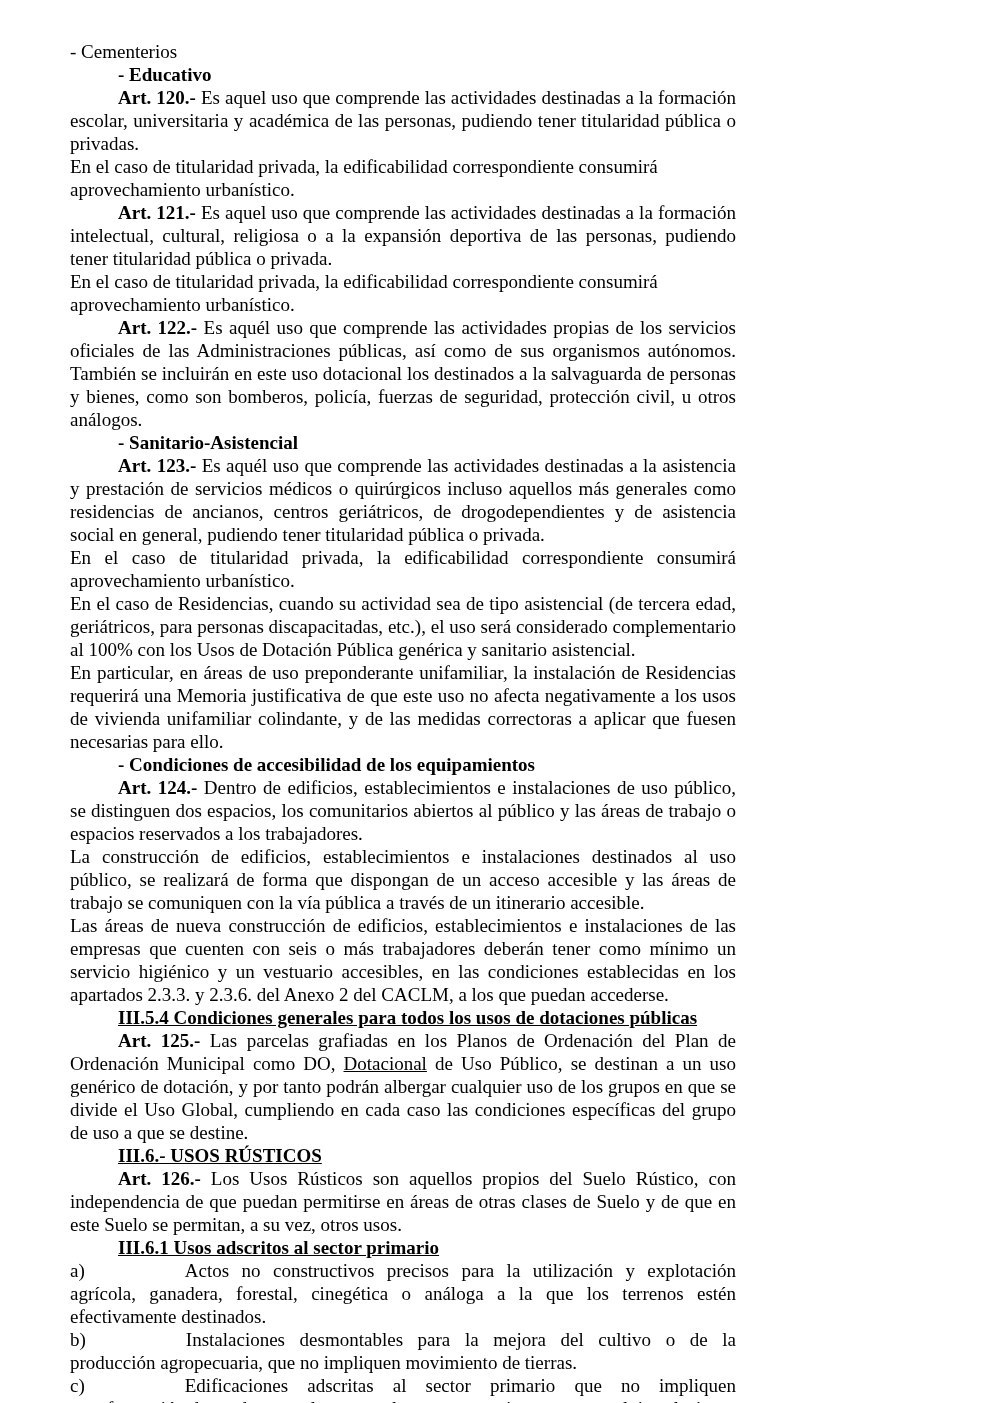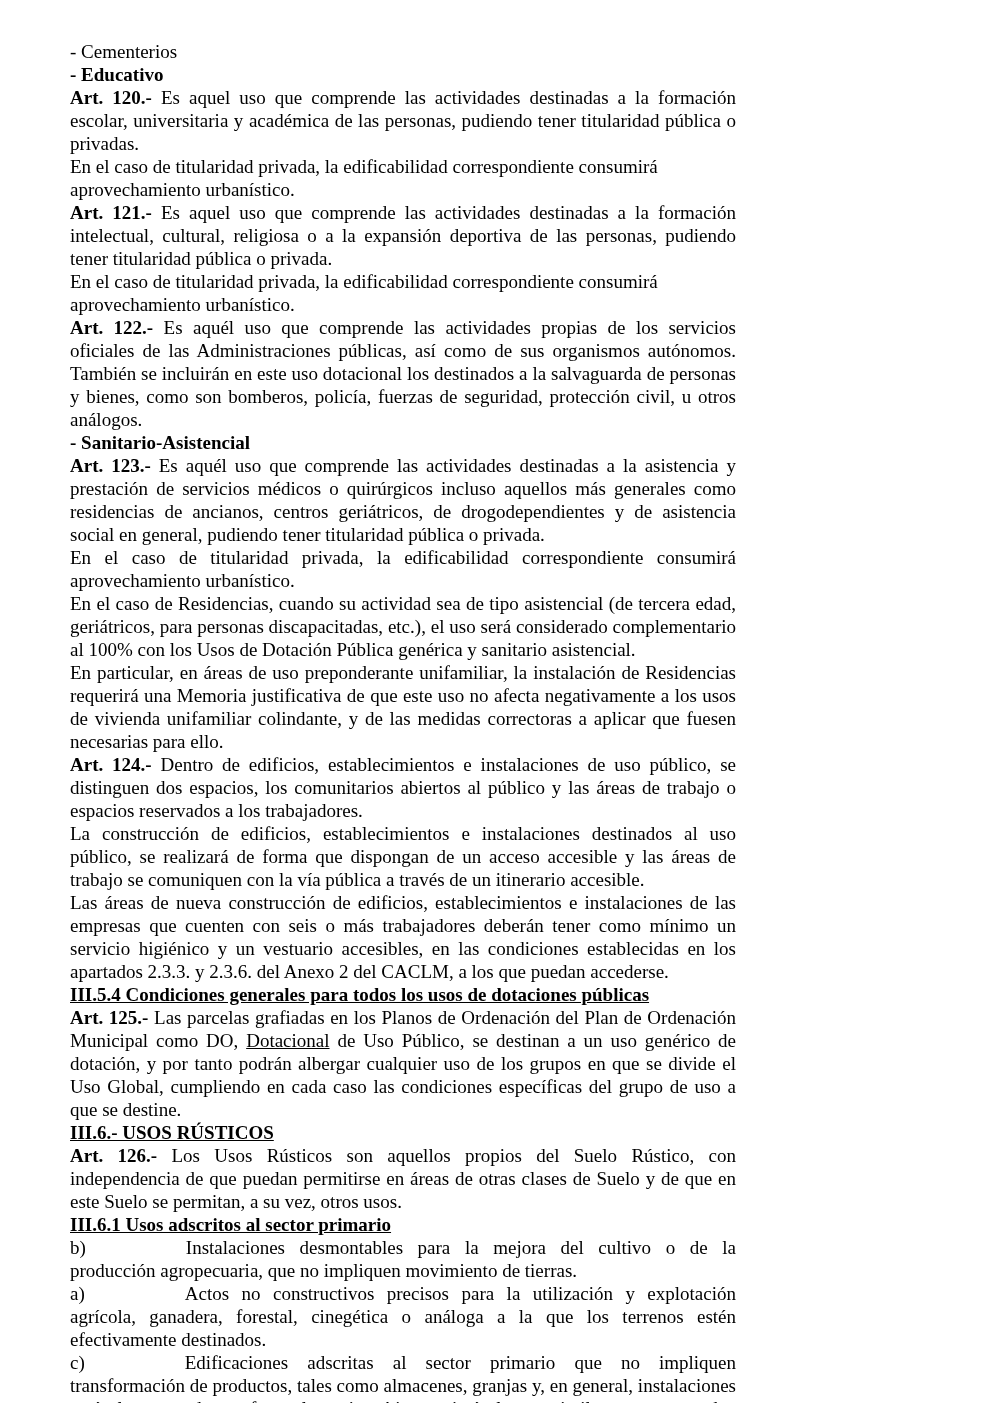--- a/index.html
+++ b/index.html
@@ -17,46 +17,47 @@
     color: #000000;
     font-family: "Liberation Serif", "DejaVu Serif", serif;
     font-size: 19px;
     line-height: 23px;
   }
   p.block {
     margin: 0;
     padding: 0;
   }
   p.justify { text-align: justify; }
-  .b { font-weight: bold; }
+  .b { font-weight: bold; margin-left: 48px; }
   .u { text-decoration: underline; }
   .tab { display: inline-block; width: 100px; }
 </style>
 </head>
 <body>
 
 <main class="page">
     <p class="block"><span>- Cementerios</span></p>
     <p class="block"><span class="b">- Educativo</span></p>
     <p class="block justify"><span class="b">Art. 120.- </span><span>Es aquel uso que comprende las actividades destinadas a la formación escolar, universitaria y académica de las personas, pudiendo tener titularidad pública o privadas.</span></p>
     <p class="block"><span>En el caso de titularidad privada, la edificabilidad correspondiente consumirá</span></p>
     <p class="block"><span>aprovechamiento urbanístico.</span></p>
     <p class="block justify"><span class="b">Art. 121.- </span><span>Es aquel uso que comprende las actividades destinadas a la formación intelectual, cultural, religiosa o a la expansión deportiva de las personas, pudiendo tener titularidad pública o privada.</span></p>
     <p class="block"><span>En el caso de titularidad privada, la edificabilidad correspondiente consumirá aprovechamiento urbanístico.</span></p>
     <p class="block justify"><span class="b">Art. 122.- </span><span>Es aquél uso que comprende las actividades propias de los servicios oficiales de las Administraciones públicas, así como de sus organismos autónomos. También se incluirán en este uso dotacional los destinados a la salvaguarda de personas y bienes, como son bomberos, policía, fuerzas de seguridad, protección civil, u otros análogos.</span></p>
     <p class="block"><span class="b">- Sanitario-Asistencial</span></p>
     <p class="block justify"><span class="b">Art. 123.- </span><span>Es aquél uso que comprende las actividades destinadas a la asistencia y prestación de servicios médicos o quirúrgicos incluso aquellos más generales como residencias de ancianos, centros geriátricos, de drogodependientes y de asistencia social en general, pudiendo tener titularidad pública o privada.</span></p>
     <p class="block justify"><span>En el caso de titularidad privada, la edificabilidad correspondiente consumirá aprovechamiento urbanístico.</span></p>
     <p class="block justify"><span>En el caso de Residencias, cuando su actividad sea de tipo asistencial (de tercera edad, geriátricos, para personas discapacitadas, etc.), el uso será considerado complementario al 100% con los Usos de Dotación Pública genérica y sanitario asistencial.</span></p>
     <p class="block justify"><span>En particular, en áreas de uso preponderante unifamiliar, la instalación de Residencias requerirá una Memoria justificativa de que este uso no afecta negativamente a los usos de vivienda unifamiliar colindante, y de las medidas correctoras a aplicar que fuesen necesarias para ello.</span></p>
+    <p class="block"><span class="b">- Condiciones de accesibilidad de los equipamientos</span></p>
     <p class="block justify"><span class="b">Art. 124.- </span><span>Dentro de edificios, establecimientos e instalaciones de uso público, se distinguen dos espacios, los comunitarios abiertos al público y las áreas de trabajo o espacios reservados a los trabajadores.</span></p>
     <p class="block justify"><span>La construcción de edificios, establecimientos e instalaciones destinados al uso público, se realizará de forma que dispongan de un acceso accesible y las áreas de trabajo se comuniquen con la vía pública a través de un itinerario accesible.</span></p>
     <p class="block justify"><span>Las áreas de nueva construcción de edificios, establecimientos e instalaciones de las empresas que cuenten con seis o más trabajadores deberán tener como mínimo un servicio higiénico y un vestuario accesibles, en las condiciones establecidas en los apartados 2.3.3. y 2.3.6. del Anexo 2 del CACLM, a los que puedan accederse.</span></p>
     <p class="block"><span class="b u">III.5.4 Condiciones generales para todos los usos de dotaciones públicas</span></p>
     <p class="block justify"><span class="b">Art. 125.- </span><span>Las parcelas grafiadas en los Planos de Ordenación del Plan de Ordenación Municipal como DO, </span><span class="u">Dotacional</span><span> de Uso Público, se destinan a un uso genérico de dotación, y por tanto podrán albergar cualquier uso de los grupos en que se divide el Uso Global, cumpliendo en cada caso las condiciones específicas del grupo de uso a que se destine.</span></p>
     <p class="block"><span class="b u">III.6.- USOS RÚSTICOS</span></p>
     <p class="block justify"><span class="b">Art. 126.- </span><span>Los Usos Rústicos son aquellos propios del Suelo Rústico, con independencia de que puedan permitirse en áreas de otras clases de Suelo y de que en este Suelo se permitan, a su vez, otros usos.</span></p>
     <p class="block"><span class="b u">III.6.1 Usos adscritos al sector primario</span></p>
+    <p class="block justify"><span>a)</span><span class="tab"></span><span>Actos no constructivos precisos para la utilización y explotación agrícola, ganadera, forestal, cinegética o análoga a la que los terrenos estén efectivamente destinados.</span></p>
     <p class="block justify"><span>b)</span><span class="tab"></span><span>Instalaciones desmontables para la mejora del cultivo o de la producción agropecuaria, que no impliquen movimiento de tierras.</span></p>
-    <p class="block justify"><span>a)</span><span class="tab"></span><span>Actos no constructivos precisos para la utilización y explotación agrícola, ganadera, forestal, cinegética o análoga a la que los terrenos estén efectivamente destinados.</span></p>
     <p class="block justify"><span>c)</span><span class="tab"></span><span>Edificaciones adscritas al sector primario que no impliquen transformación de productos, tales como almacenes, granjas y, en general, instalaciones agrícolas, ganaderas, forestales, cinegéticas, piscícolas o similares que guarden relación con el destino y naturaleza de la finca. En particular:</span></p>
     <p class="block"><span>- Almacenes de aquellos primas y aperos.</span></p>
   </main>
 
 </body></html>

